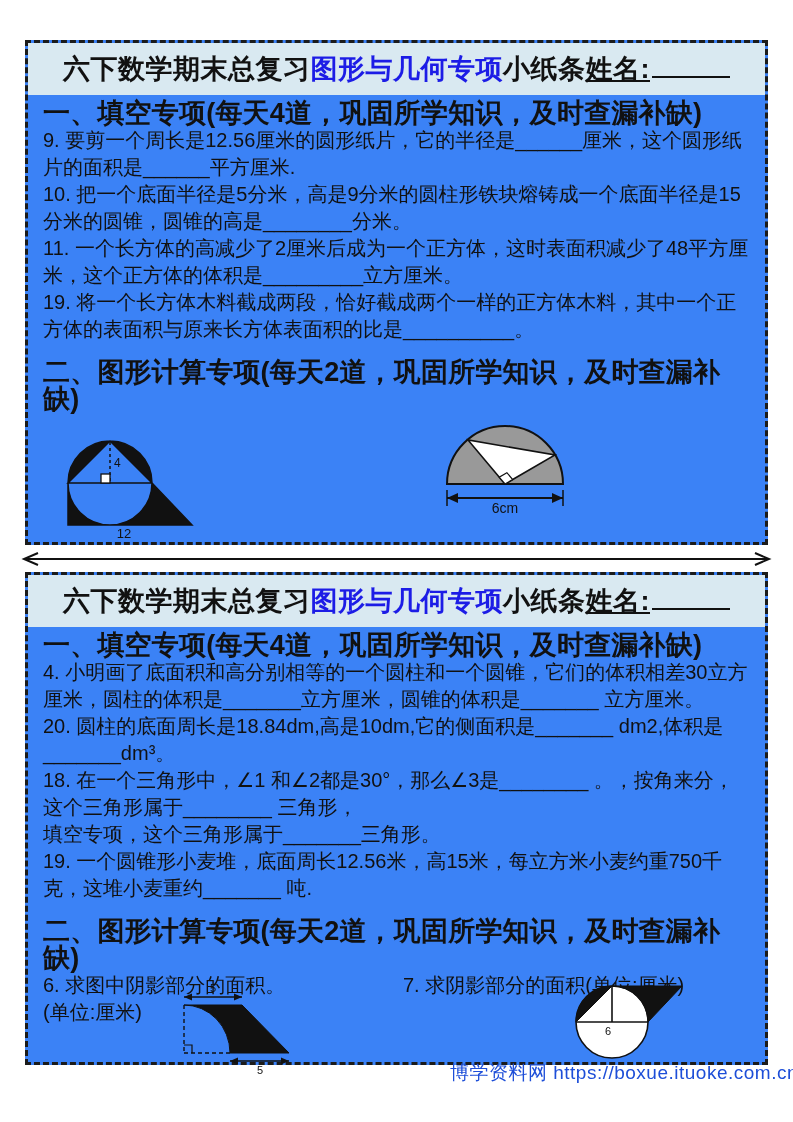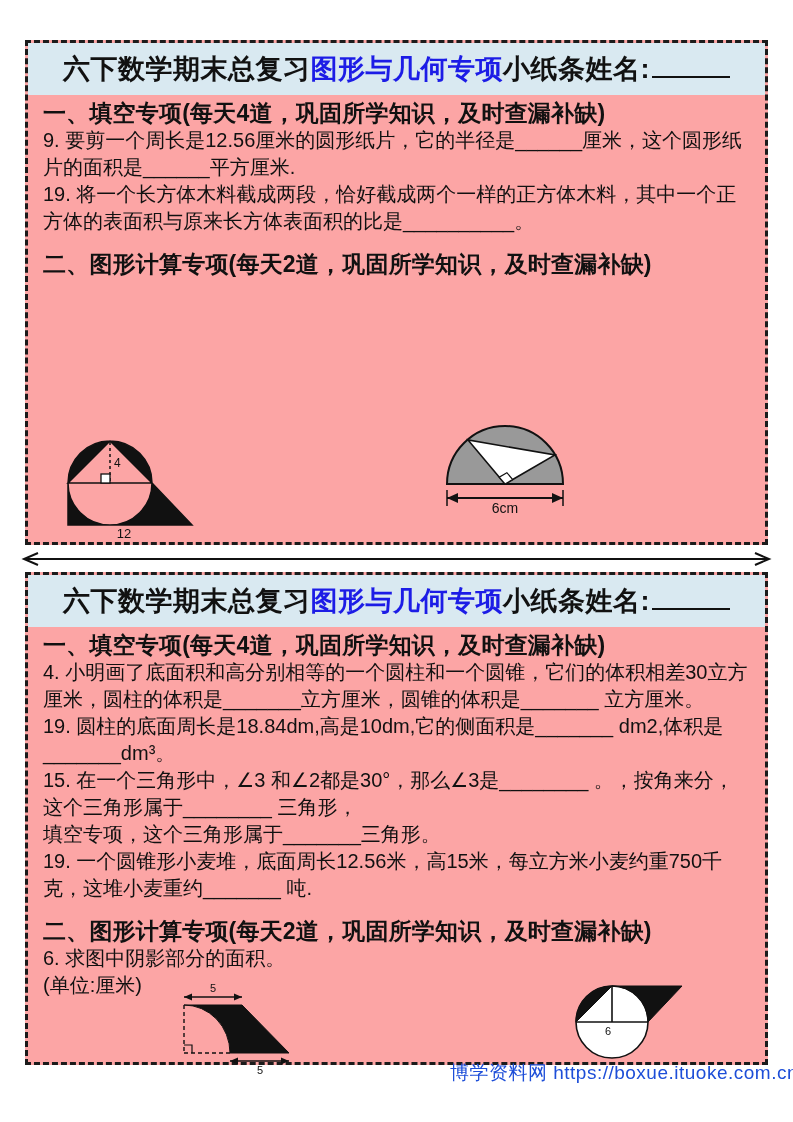--- a/index.html
+++ b/index.html
@@ -3,38 +3,38 @@
 <meta charset="utf-8">
 <style>
   html,body { margin:0; padding:0; }
   body {
     width:793px; height:1122px; position:relative; background:#ffffff;
     font-family:"Liberation Sans","DejaVu Sans",sans-serif; color:#111;
     overflow:hidden;
   }
   .card {
     position:absolute; left:25px; width:743px; box-sizing:border-box;
-    border:3px dashed #1b1b1b; background:#fca5a5;
+    border:3px dashed #1b1b1b; background:#3b82f6;
   }
   .card-top { top:40px; height:505px; }
   .card-bottom { top:572px; height:493px; }
   .hdr {
     background:#d9e9f1; display:flex; justify-content:center; align-items:baseline;
     font-weight:bold; font-size:27px; line-height:1; padding:13px 0 12px;
     white-space:nowrap; letter-spacing:0.5px;
   }
   .t-blue { color:#1c1ce6; }
-  .name-wrap { font-weight:bold; }
+  .name-wrap { font-weight:bold;text-decoration:underline; }
   .name-blank {
     display:inline-block; width:78px; height:2px; border-bottom:2px solid #111;
     vertical-align:baseline; margin-left:2px;
   }
   .bdy { padding:5px 12px 0 15px; font-size:20px; line-height:27px; }
   .bdy p { margin:0; }
-  p.hd { font-weight:bold; font-size:23px; letter-spacing:0.2px; }
+  p.hd { font-weight:bold; font-size:27px; letter-spacing:0.2px; }
   p.hd2 { margin-top:16px; }
   .qrow { display:flex; }
   .qrow .q1 { flex:none; }
   .card-top .qrow .q1 { width:383px; }
   .card-bottom .qrow .q1 { width:360px; }
   .fig { position:absolute; }
   .fig text { fill:#111; }
   .divider { position:absolute; top:551px; left:10px; }
   .wm {
     position:absolute; top:1060px; left:5px; width:100%; text-align:right;
@@ -47,20 +47,22 @@
 <div class="card card-top">
   <div class="hdr">
     <span>六下数学期末总复习</span>
       <span class="t-blue">图形与几何专项</span>
       <span>小纸条</span>
     <span class="name-wrap"><span>姓名:</span><span class="name-blank"></span></span>
   </div>
   <div class="bdy">
     <p class="hd">一、填空专项(每天4道，巩固所学知识，及时查漏补缺)</p>
     <p>9. 要剪一个周长是12.56厘米的圆形纸片，它的半径是______厘米，这个圆形纸片的面积是______平方厘米.</p>
+    <p>10. 把一个底面半径是5分米，高是9分米的圆柱形铁块熔铸成一个底面半径是15分米的圆锥，圆锥的高是________分米。</p>
+    <p>11. 一个长方体的高减少了2厘米后成为一个正方体，这时表面积减少了48平方厘米，这个正方体的体积是_________立方厘米。</p>
     <p>19. 将一个长方体木料截成两段，恰好截成两个一样的正方体木料，其中一个正方体的表面积与原来长方体表面积的比是__________。</p>
     <p class="hd hd2">二、图形计算专项(每天2道，巩固所学知识，及时查漏补缺)</p>
   </div>
 
   <svg class="fig" style="left:30px; top:390px;" width="142" height="110" viewBox="0 0 142 110">
     <g>
       <path fill-rule="evenodd" fill="#111" stroke="#111" stroke-width="1.5" d="M10,50 A42,42 0 0 1 94,50 L134,92 L10,92 Z
            M52,8 L94,50 L10,50 Z
            M10,50 A42,42 0 0 0 94,50 Z"></path>
     </g>
@@ -94,27 +96,28 @@
 <div class="card card-bottom">
   <div class="hdr">
     <span>六下数学期末总复习</span>
       <span class="t-blue">图形与几何专项</span>
       <span>小纸条</span>
     <span class="name-wrap"><span>姓名:</span><span class="name-blank"></span></span>
   </div>
   <div class="bdy">
     <p class="hd">一、填空专项(每天4道，巩固所学知识，及时查漏补缺)</p>
     <p>4. 小明画了底面积和高分别相等的一个圆柱和一个圆锥，它们的体积相差30立方厘米，圆柱的体积是_______立方厘米，圆锥的体积是_______ 立方厘米。</p>
-    <p>19. 圆柱的底面周长是18.84dm,高是10dm,它的侧面积是_______ dm2,体积是_______dm³。</p>
-    <p>15. 在一个三角形中，∠3 和∠2都是30°，那么∠3是________ 。，按角来分，这个三角形属于________ 三角形，</p>
+    <p>20. 圆柱的底面周长是18.84dm,高是10dm,它的侧面积是_______ dm2,体积是_______dm³。</p>
+    <p>18. 在一个三角形中，∠1 和∠2都是30°，那么∠3是________ 。，按角来分，这个三角形属于________ 三角形，</p>
     <p>填空专项，这个三角形属于_______三角形。</p>
     <p>19. 一个圆锥形小麦堆，底面周长12.56米，高15米，每立方米小麦约重750千克，这堆小麦重约_______ 吨.</p>
     <p class="hd hd2">二、图形计算专项(每天2道，巩固所学知识，及时查漏补缺)</p>
     <div class="qrow">
       <span class="q1">6. 求图中阴影部分的面积。</span>
+      <span>7. 求阴影部分的面积(单位:厘米)</span>
     </div>
     <p>(单位:厘米)</p>
   </div>
 
   <svg class="fig" style="left:150px; top:408px;" width="118" height="92" viewBox="0 0 118 92">
     <g stroke="#111" stroke-width="1.6">
       <line x1="6" y1="14" x2="64" y2="14"></line>
       <polygon points="6,14 14,10.5 14,17.5" fill="#111" stroke="none"></polygon>
       <polygon points="64,14 56,10.5 56,17.5" fill="#111" stroke="none"></polygon>
     </g>

